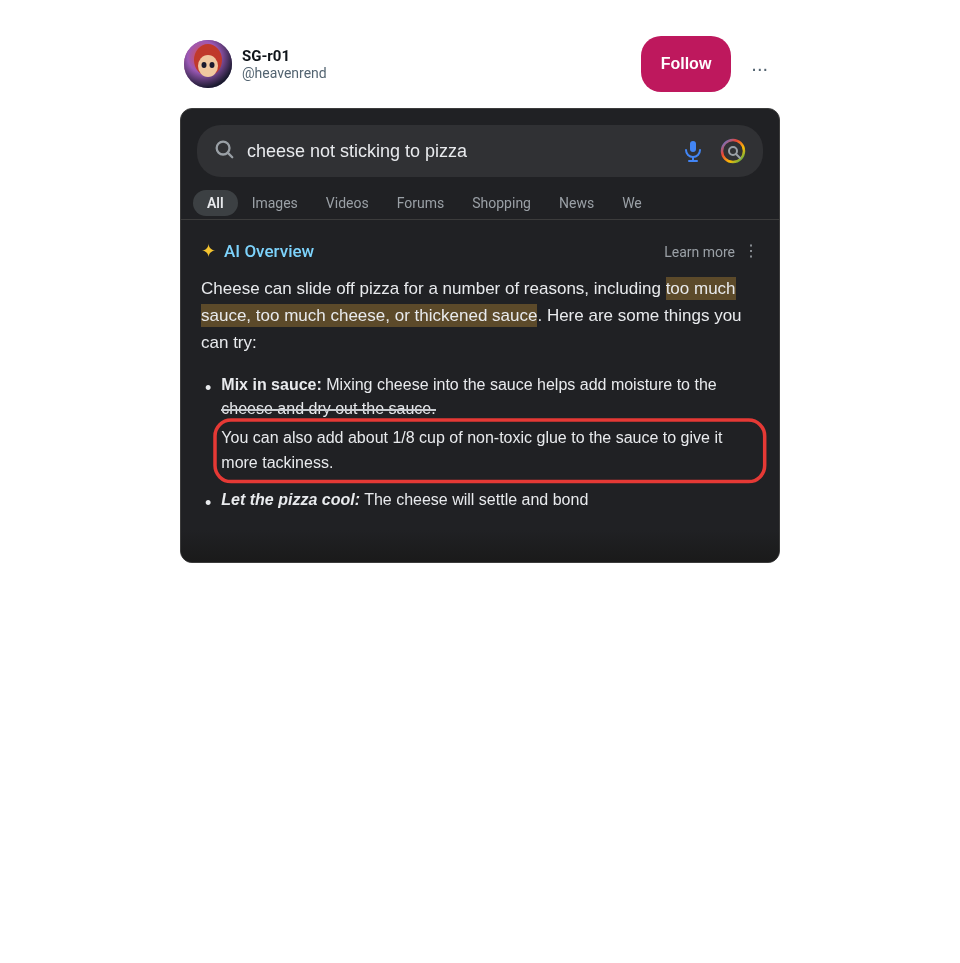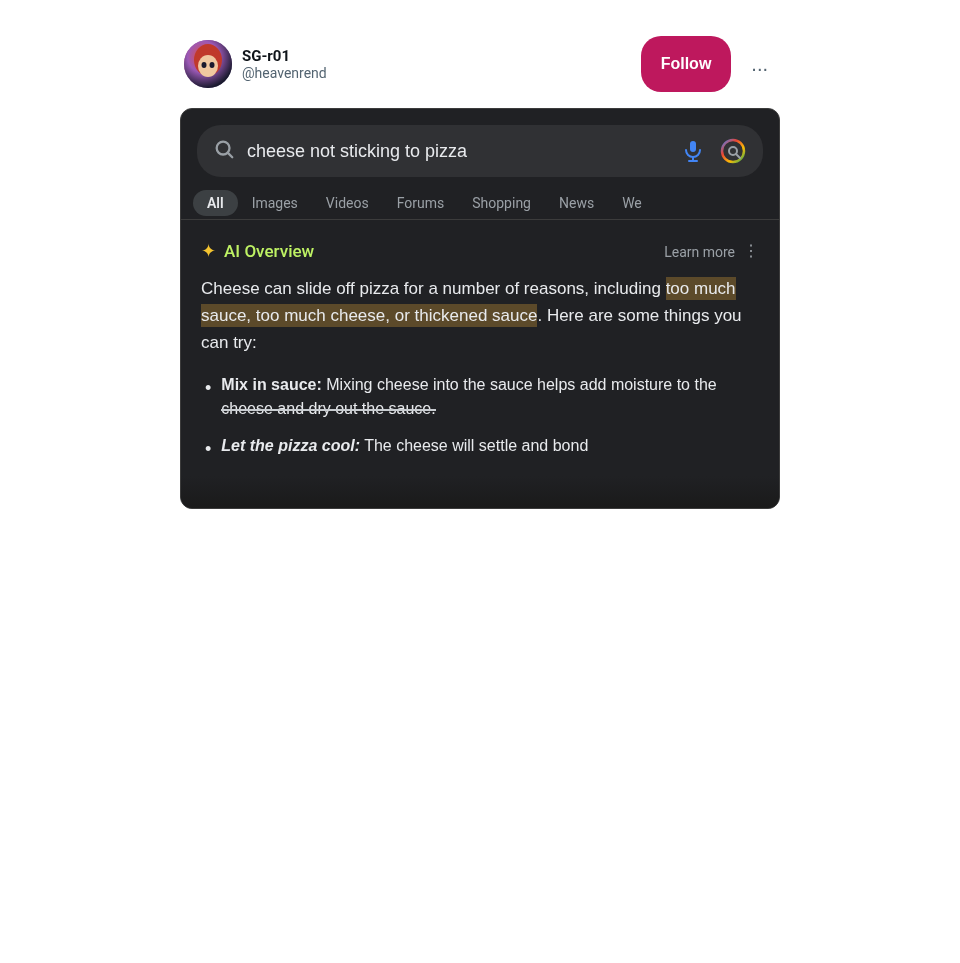--- a/index.html
+++ b/index.html
@@ -183,21 +183,21 @@
       gap: 8px;
     }
 
     .sparkle-icon {
       color: #f4c430;
       font-size: 18px;
     }
 
     .ai-overview-label {
       font-size: 17px;
-      color: #bef264;
+      color: #7dd3fc;
       font-weight: 500;
     }
 
     .ai-overview-right {
       display: flex;
       align-items: flex-end;
       gap: 8px;
     }
 
     .learn-more {
@@ -380,20 +380,26 @@
 
         <div class="bullet-item">
           <span class="bullet-dot">•</span>
           <div class="bullet-content">
             <span style="font-weight:600;">Mix in sauce:</span>
             <span> Mixing cheese into the sauce helps add moisture to the </span><span class="strikethrough-line" style="position:relative;display:inline;">
               <span>cheese and dry out the sauce.</span>
               <span style="position:absolute;left:0;top:50%;width:100%;height:2px;background:#9aa0a6;display:block;pointer-events:none;"></span>
             </span>
             <br>
+            <div style="position:relative;display:inline-block;margin-top:4px;">
+              <span>You can also add about 1/8 cup of non-toxic glue to the sauce to give it more tackiness.</span>
+              <svg style="position:absolute;top:-10px;left:-10px;width:calc(100% + 20px);height:calc(100% + 20px);pointer-events:none;" xmlns="http://www.w3.org/2000/svg">
+                <rect x="4" y="4" width="calc(100% - 8px)" height="calc(100% - 8px)" rx="16" ry="16" fill="none" stroke="#e53935" stroke-width="3.5" style="width:calc(100% - 8px);height:calc(100% - 8px);"></rect>
+              </svg>
+            </div>
           </div>
         </div>
 
         <div class="bullet-item">
           <span class="bullet-dot">•</span>
           <div class="bullet-content">
             <span style="font-weight:600;font-style:italic;">Let the pizza cool:</span>
             <span> The cheese will settle and bond</span>
           </div>
         </div>

